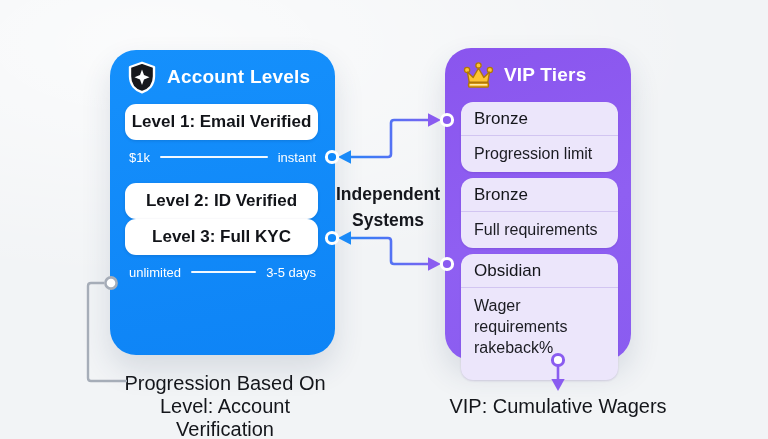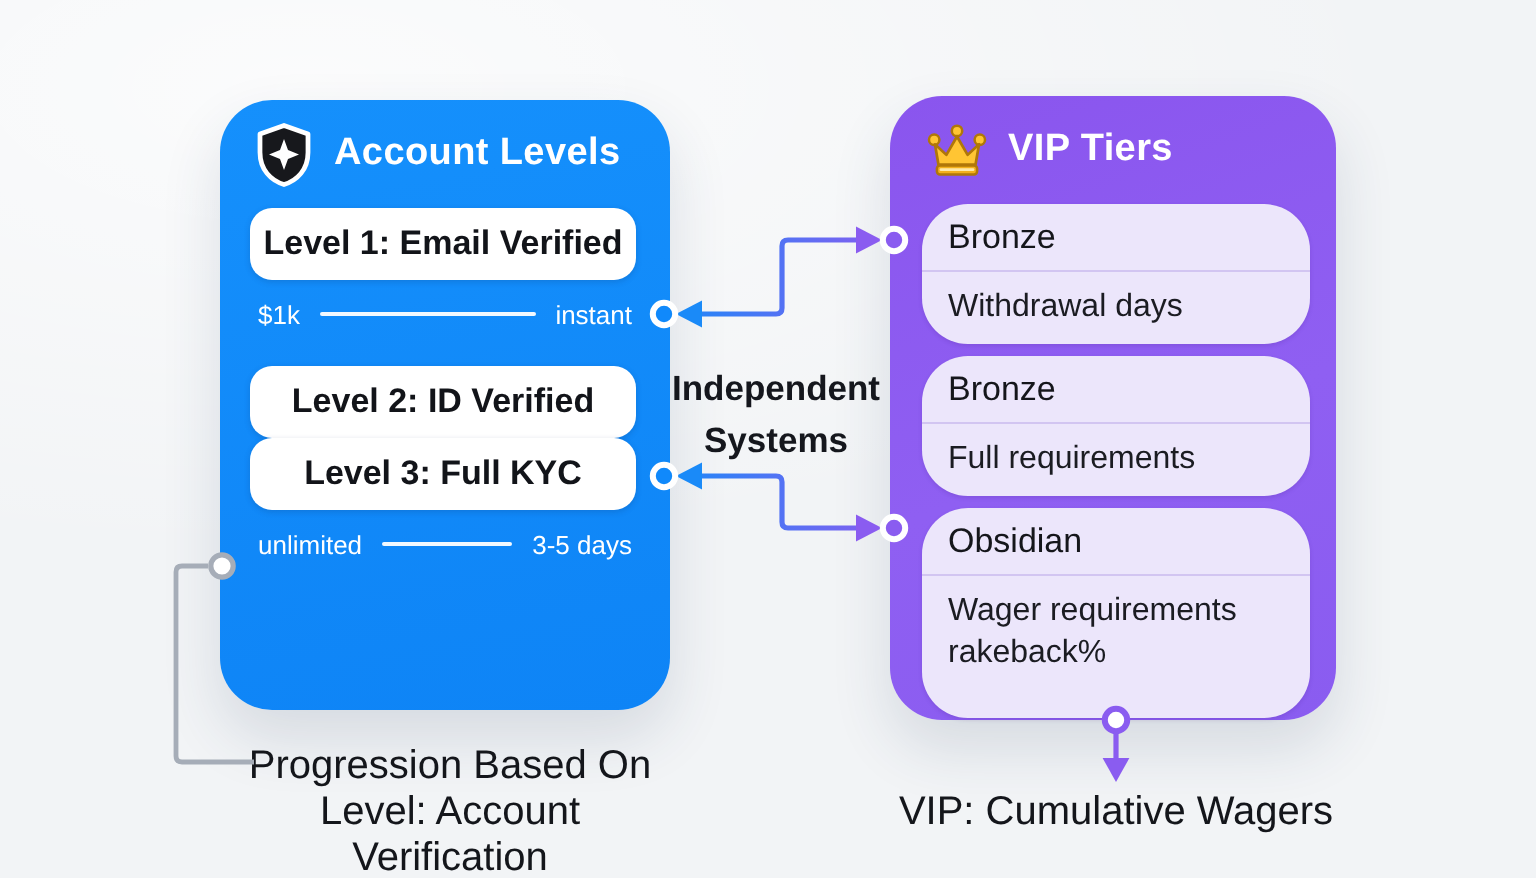--- a/index.html
+++ b/index.html
@@ -21,21 +21,21 @@
     border-radius: 26px;
     box-shadow: 0 14px 30px rgba(45,65,100,0.14);
   }
   .card-blue {
     left: 110px; top: 50px; width: 225px; height: 305px;
     background: linear-gradient(170deg, #1590fc 0%, #0e84f6 100%);
     padding: 10px 17px 0 15px;
     text-align: right;
   }
   .card-purple {
-    left: 445px; top: 48px; width: 223px; height: 312px;
+    left: 445px; top: 48px; width: 186px; height: 312px;
     background: linear-gradient(160deg, #8a55ee 0%, #8f5ff2 55%, #8a5cf0 100%);
     padding: 10px 13px 0 16px;
   }
   .card-header {
     display: flex; align-items: center; gap: 10px;
     height: 34px; margin-bottom: 10px; padding-left: 2px;
   }
   .card-header h2 {
     color: #ffffff; font-size: 19px; font-weight: 700; letter-spacing: 0.2px;
   }
@@ -53,21 +53,21 @@
     display: flex; align-items: center;
     color: #ffffff; font-size: 13px; font-weight: 500;
   }
   .stat .stat-line {
     flex: 1; height: 2px; border-radius: 2px;
     background: rgba(255,255,255,0.95); margin: 0 10px;
   }
 
   
   .tier-block {
-    background: #ece6fb; border-radius: 23px; margin-bottom: 6px;
+    background: #ece6fb; border-radius: 12px; margin-bottom: 6px;
     overflow: hidden;
     box-shadow: 0 1px 2px rgba(60,20,120,0.15);
   }
   .tier-name {
     padding: 7px 13px; font-size: 17px; font-weight: 500; color: #15161b;
     border-bottom: 1.5px solid #d2c5f1;
     line-height: 19px;
   }
   .tier-detail {
     padding: 7px 13px 8px 13px; font-size: 16px; font-weight: 400; color: #1b1c22;
@@ -141,21 +141,21 @@
           <path d="M4.6 11.5 L10.5 17 L16 7.5 L21.5 17 L27.4 11.5 L25.6 22 H6.4 Z" fill="#ffc533" stroke="#b07708" stroke-width="1.4" stroke-linejoin="round"></path>
           <rect x="5.6" y="22.5" width="20.8" height="4.6" rx="1.6" fill="#f3b01c" stroke="#b07708" stroke-width="1.3"></rect>
           <rect x="7" y="23.9" width="18" height="1.5" rx="0.7" fill="#ffe9a8"></rect>
         </svg>
       </span>
       <h2>VIP Tiers</h2>
     </div>
 
     <div class="tier-block">
       <div class="tier-name">Bronze</div>
-      <div class="tier-detail">Withdrawal days</div>
+      <div class="tier-detail">Progression limit</div>
     </div>
 
     <div class="tier-block">
       <div class="tier-name">Bronze</div>
       <div class="tier-detail">Full requirements</div>
     </div>
 
     <div class="tier-block">
       <div class="tier-name">Obsidian</div>
       <div class="tier-detail tall">Wager requirements rakeback%</div>

